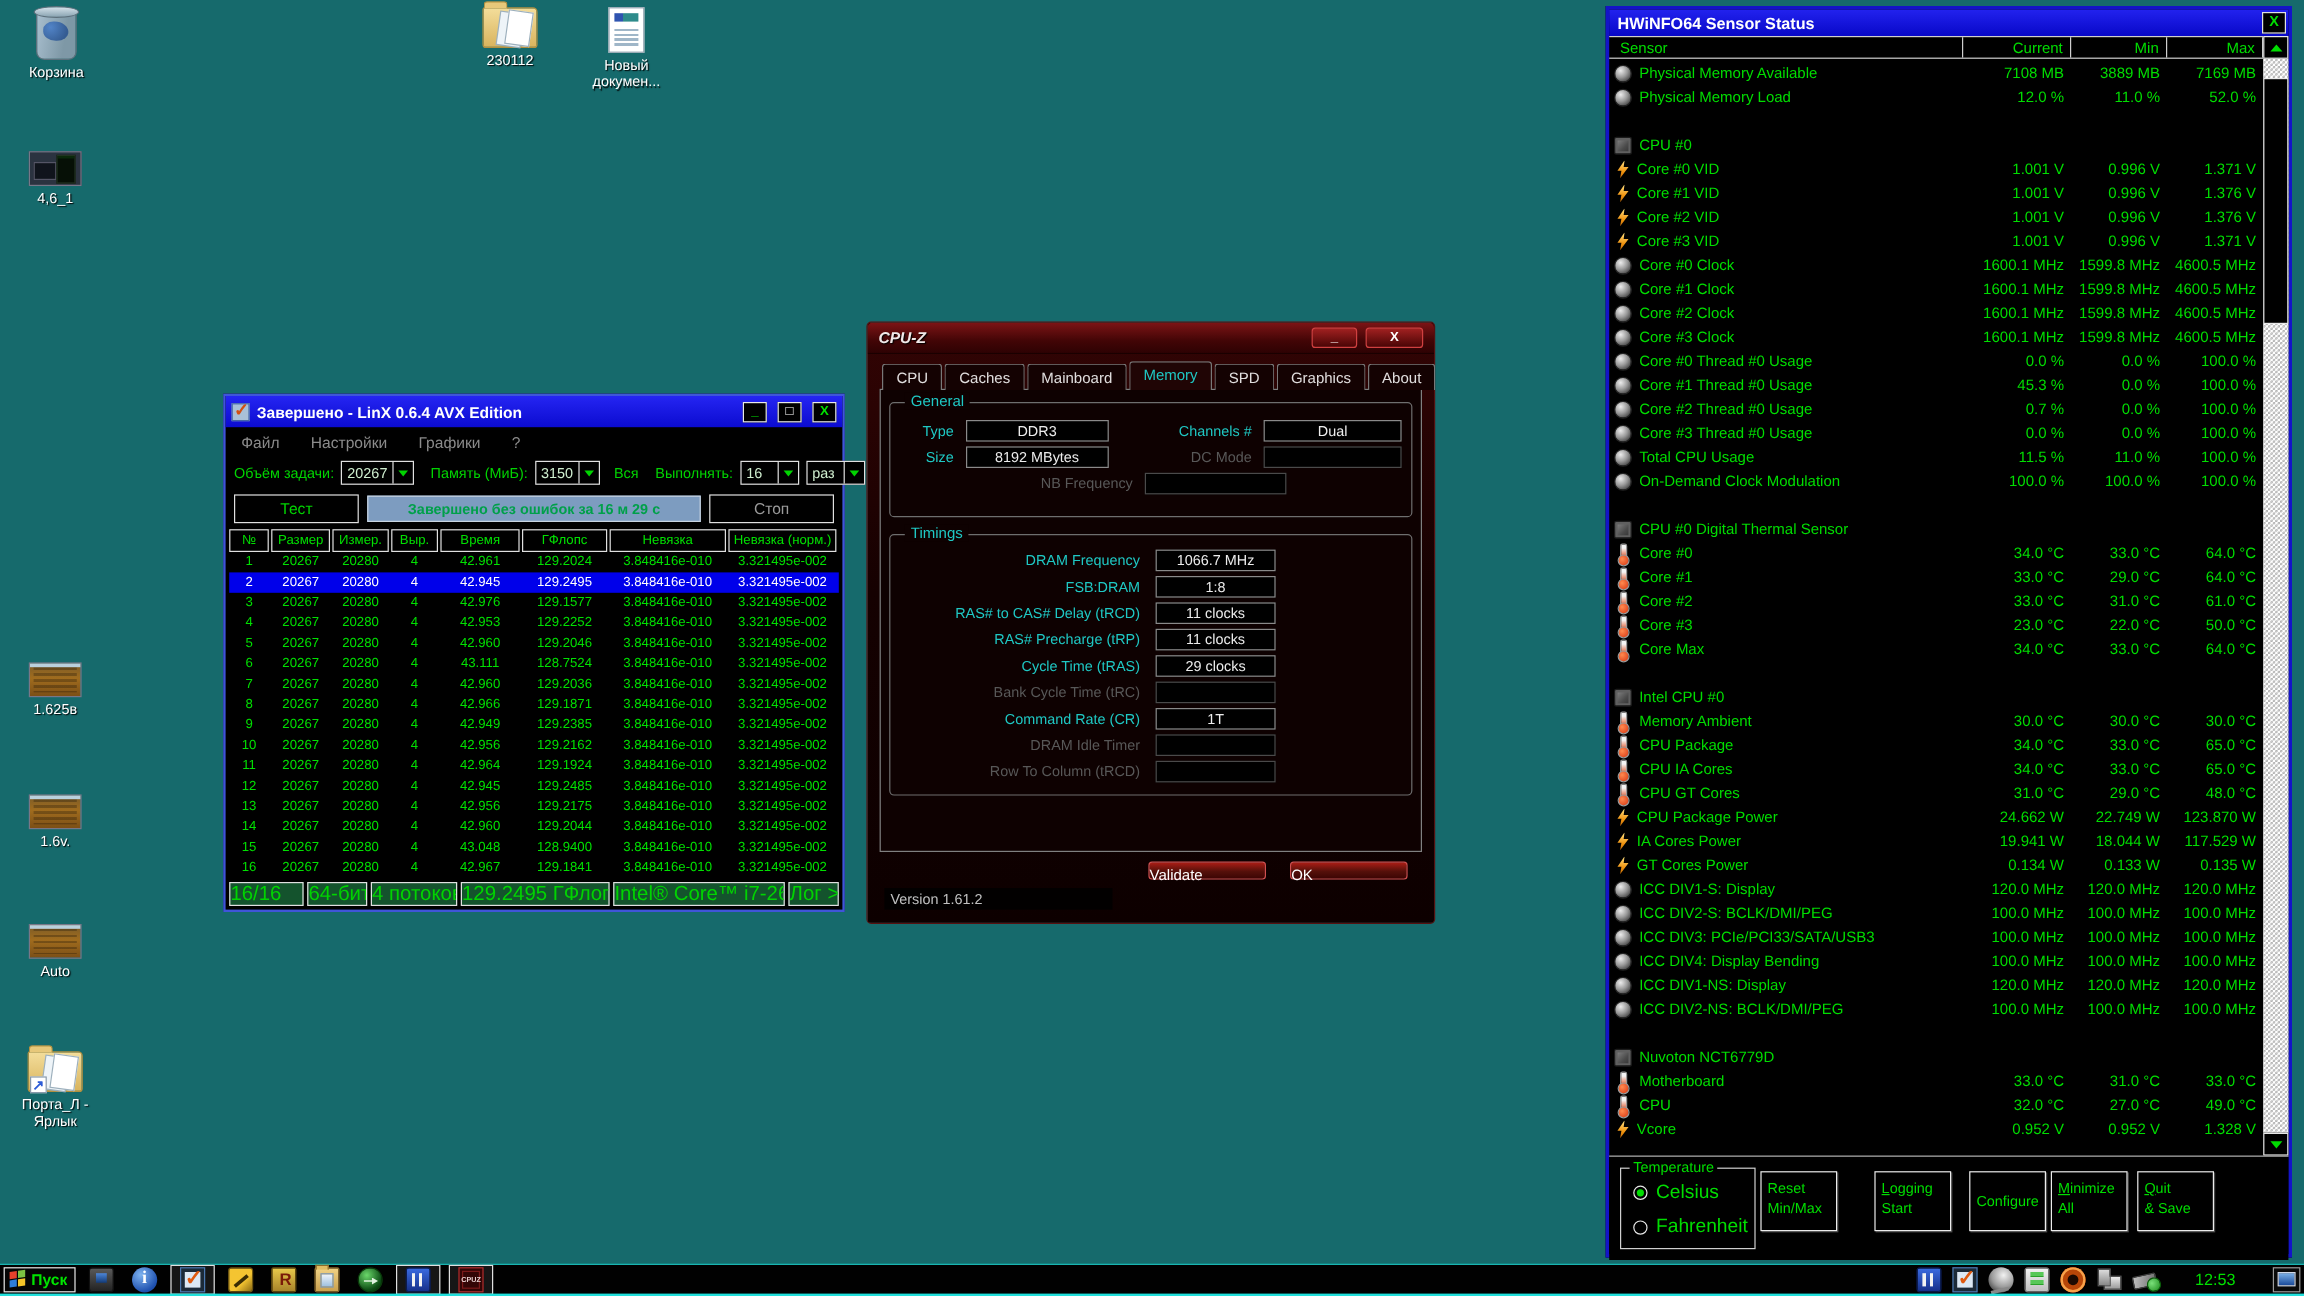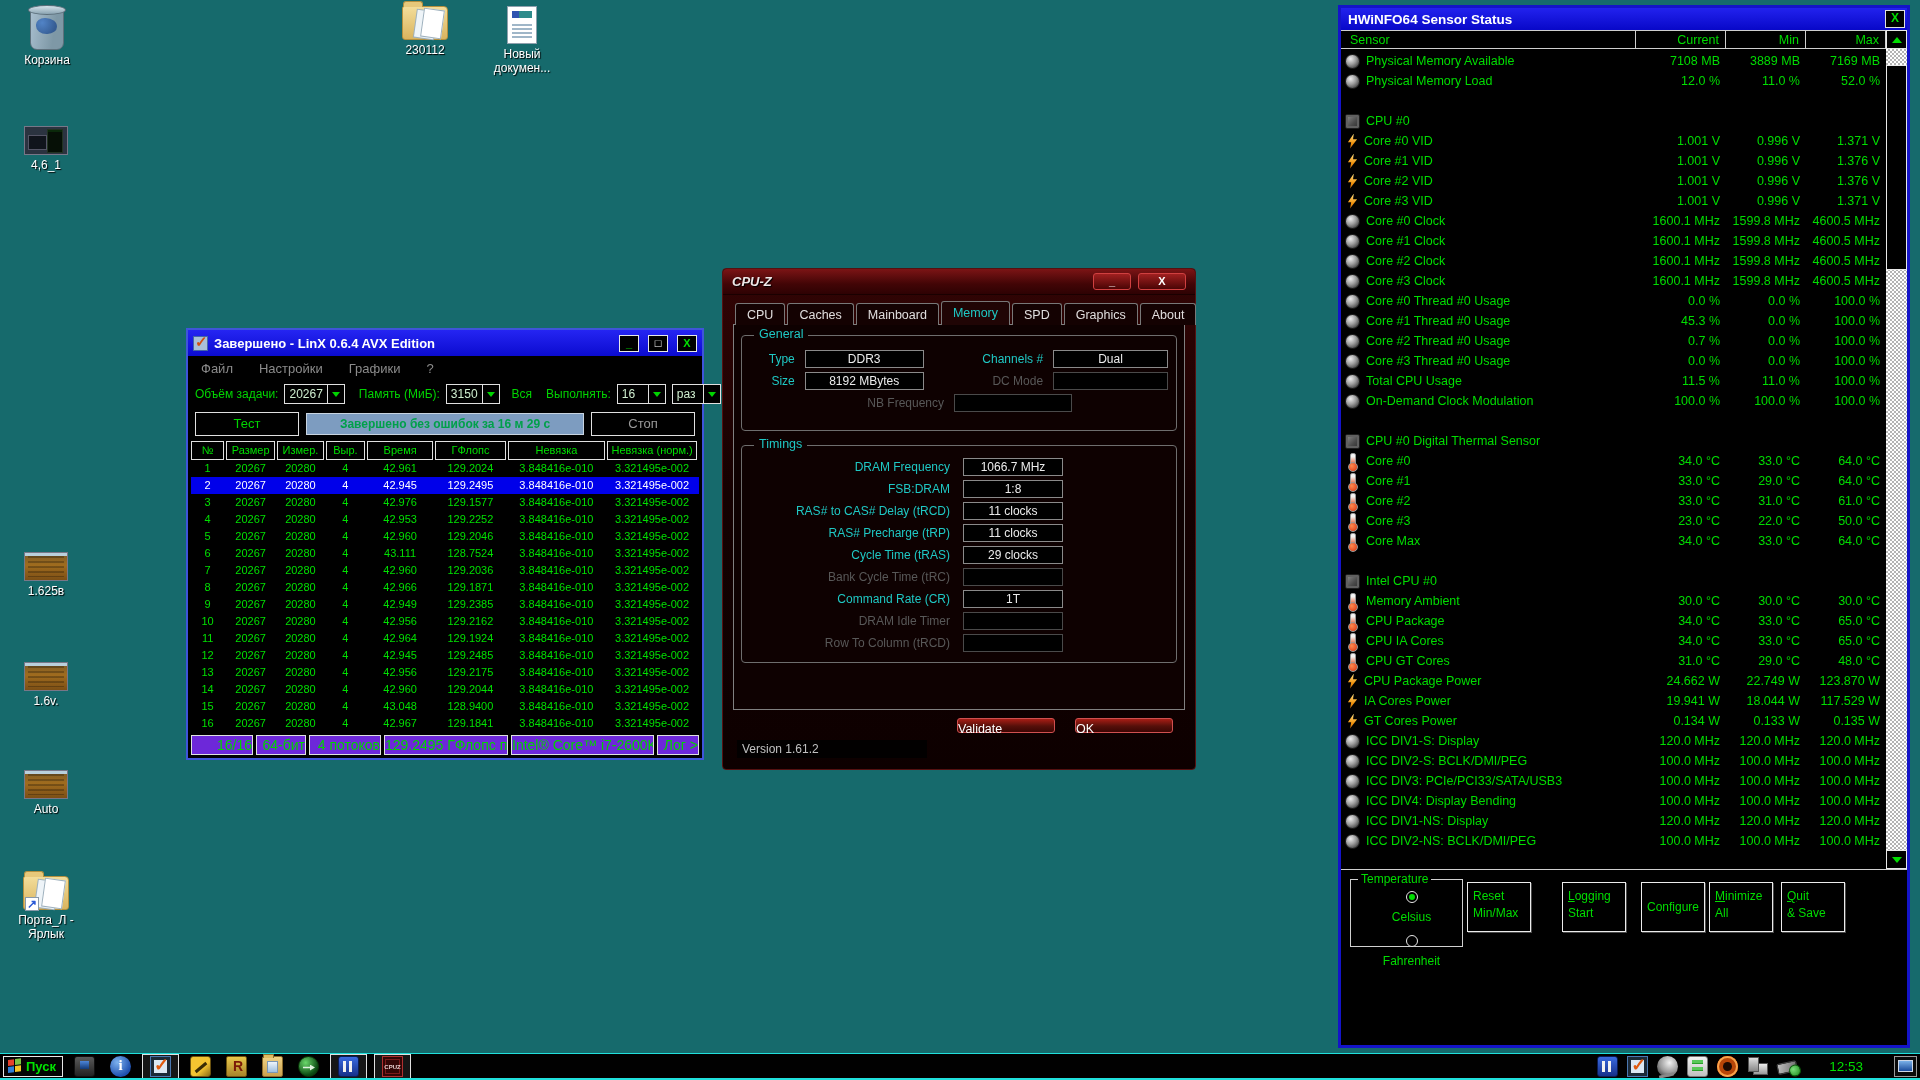--- a/index.html
+++ b/index.html
@@ -65,22 +65,22 @@
   .lx-table { margin:2px 3px 0; }
   .lx-thead { display:flex; height:19px; }
   .lx-h { border:1px solid #e0e0e0; margin-right:2px; color:#00e000; font-size:11px; text-align:center;
     line-height:16px; background:#000; white-space:nowrap; overflow:hidden; }
   .lx-row { display:flex; height:17px; line-height:17px; color:#00e000; font-size:11px; text-align:center; }
   .lx-row span { margin-right:2px; white-space:nowrap; }
   .lx-row.sel { background:#0000ea; color:#fff; }
   .lx-c0{width:34px;} .lx-c1{width:50px;} .lx-c2{width:48px;} .lx-c3{width:40px;}
   .lx-c4{width:68px;} .lx-c5{width:72px;} .lx-c6{width:100px;} .lx-c7{width:92px;}
   .lx-status { display:flex; gap:3px; margin:3px 3px 3px; height:20px; }
-  .lx-st { border:1px solid #e0e0e0; color:#00d400; font-size:14px; line-height:18px; text-align:right;
-    background:#6d28d9; white-space:nowrap; overflow:hidden; }
+  .lx-st { border:1px solid #e0e0e0; color:#00d400; font-size:17px; line-height:18px; text-align:left;
+    background:#14532d; white-space:nowrap; overflow:hidden; }
   .lx-st0{width:62px;} .lx-st1{width:50px;} .lx-st2{width:72px;} .lx-st3{width:124px;} .lx-st4{flex:1;} .lx-st5{width:42px;}
 
   
   #cpuz { position:absolute; left:722px; top:268px; width:474px; height:502px; z-index:20;
     background:linear-gradient(#330404,#150101 45%,#0d0000); border:1px solid #551111; border-radius:4px; }
   .cz-title { height:26px; background:linear-gradient(#7c1415,#420506 60%,#2e0203);
     display:flex; align-items:center; padding:0 9px; border-radius:4px 4px 0 0; border-bottom:1px solid #1a0000; }
   .cz-title .t { color:#f0e8e8; font-weight:700; font-style:italic; font-size:13px; flex:1; text-shadow:1px 1px 1px #000; }
   .cz-wbtn { height:17px; border:1px solid #d04040; border-radius:3px; background:linear-gradient(#a02020,#4a0505);
     color:#fff; font-size:11px; line-height:14px; text-align:center; margin-left:7px; font-weight:700; }
@@ -110,21 +110,21 @@
     border:1px solid #d05050; border-radius:3px; color:#fff; font-size:12.5px; line-height:20px; }
   .cz-version { margin:7px 0 0 4px; background:#020000; color:#c0c0c0; font-size:12px; width:190px; padding:2px 5px; }
 
   
   #hwinfo { position:absolute; left:1338px; top:5px; width:572px; height:1043px; background:#000;
     border:3px solid #1414c8; z-index:15; }
   .hw-title { height:22px; background:linear-gradient(#2222ee,#0808c8); display:flex; align-items:center; padding:0 2px 0 7px; }
   .hw-title .t { flex:1; color:#fff; font-weight:700; font-size:13.5px; }
   .hw-close { width:20px; height:18px; background:#000; border:1px solid #e0e0e0; color:#00dd00;
     font-weight:700; font-size:12px; line-height:15px; text-align:center; }
-  .hw-main { position:relative; height:840px; border-bottom:1px solid #cfcfcf; }
+  .hw-main { position:relative; height:934px; border-bottom:1px solid #cfcfcf; }
   .hw-content { margin-right:21px; }
   .hw-head { display:flex; align-items:center; height:19px; border-top:1px solid #cfcfcf; border-bottom:1px solid #cfcfcf;
     font-size:12.5px; color:#00dd00; }
   .hw-head span { border-right:1px solid #cfcfcf; height:100%; line-height:18px; }
   .hw-head .hs-name { flex:1; padding-left:9px; }
   .hw-head .hs-v { width:90px; text-align:right; padding-right:6px; }
   .hw-head .hs-v2 { width:80px; text-align:right; padding-right:6px; }
   .hw-list { padding-top:2px;text-decoration:underline; }
   .hw-row { display:flex; height:20px; align-items:center; font-size:12.5px; color:#00dd00; }
   .hw-ic { width:15px; height:15px; margin:0 6px 0 4px; flex:none; }
@@ -149,21 +149,21 @@
   .tri-up { width:0; height:0; border-left:5px solid transparent; border-right:5px solid transparent; border-bottom:6px solid #00dd00; }
   .tri-down { width:0; height:0; border-left:5px solid transparent; border-right:5px solid transparent; border-top:6px solid #00dd00; }
   .hw-track { position:absolute; top:19px; bottom:19px; left:0; right:0; background-color:#fff;
     background-image:linear-gradient(45deg,#b4b4b4 25%,transparent 25%,transparent 75%,#b4b4b4 75%),
                      linear-gradient(45deg,#b4b4b4 25%,transparent 25%,transparent 75%,#b4b4b4 75%);
     background-size:4px 4px; background-position:0 0,2px 2px; }
   .hw-thumb { position:absolute; left:0; right:0; top:16px; height:205px; background:#000; border:1px solid #e8e8e8; }
   .hw-bottom { position:relative; height:86px; background:#000; }
   .hw-temp { position:absolute; left:9px; top:9px; width:113px; height:68px; border:1px solid #d0d0d0; }
   .hw-temp .lg { position:absolute; top:-8px; left:7px; background:#000; padding:0 3px; color:#00dd00; font-size:12px; }
-  .hw-radio { display:flex; align-items:center; gap:7px; color:#00dd00; font-size:12px; margin:11px 0 0 10px;flex-direction:column; }
+  .hw-radio { display:flex; align-items:center; gap:7px; color:#00dd00; font-size:16px; margin:11px 0 0 10px; }
   .hw-radio .rb { width:12px; height:12px; border-radius:50%; border:1px solid #e8e8e8; background:#000; position:relative; flex:none; }
   .hw-radio.sel .rb::after { content:""; position:absolute; inset:2px; border-radius:50%; background:#00dd00; }
   .hw-btn { position:absolute; top:12px; width:64px; height:50px; background:#000; border:1px solid #ececec;
     box-shadow:1px 1px 0 #4a4a4a; color:#00dd00; font-size:12px; padding:5px 5px; line-height:1.4; text-align:left; }
   .hw-btn.single { padding-top:16px; }
   .ul-first::first-letter { text-decoration:underline; }
 
   
   #taskbar { position:absolute; left:0; right:0; bottom:0; height:27px; background:#010101;
     border-top:1px solid #20e0dc; z-index:100; }

